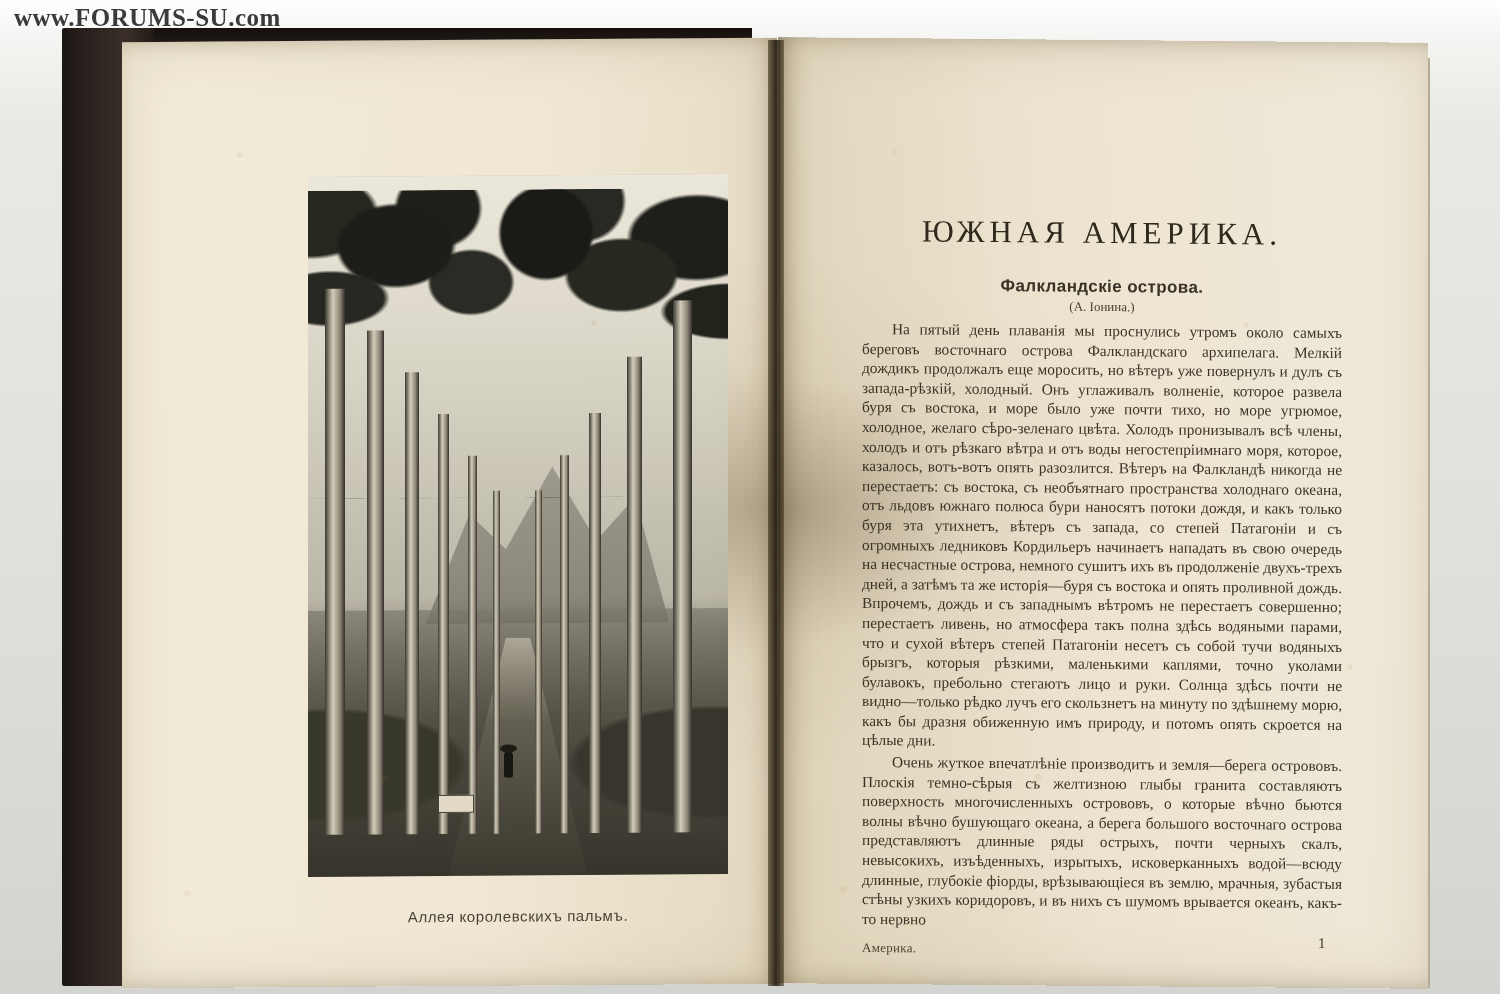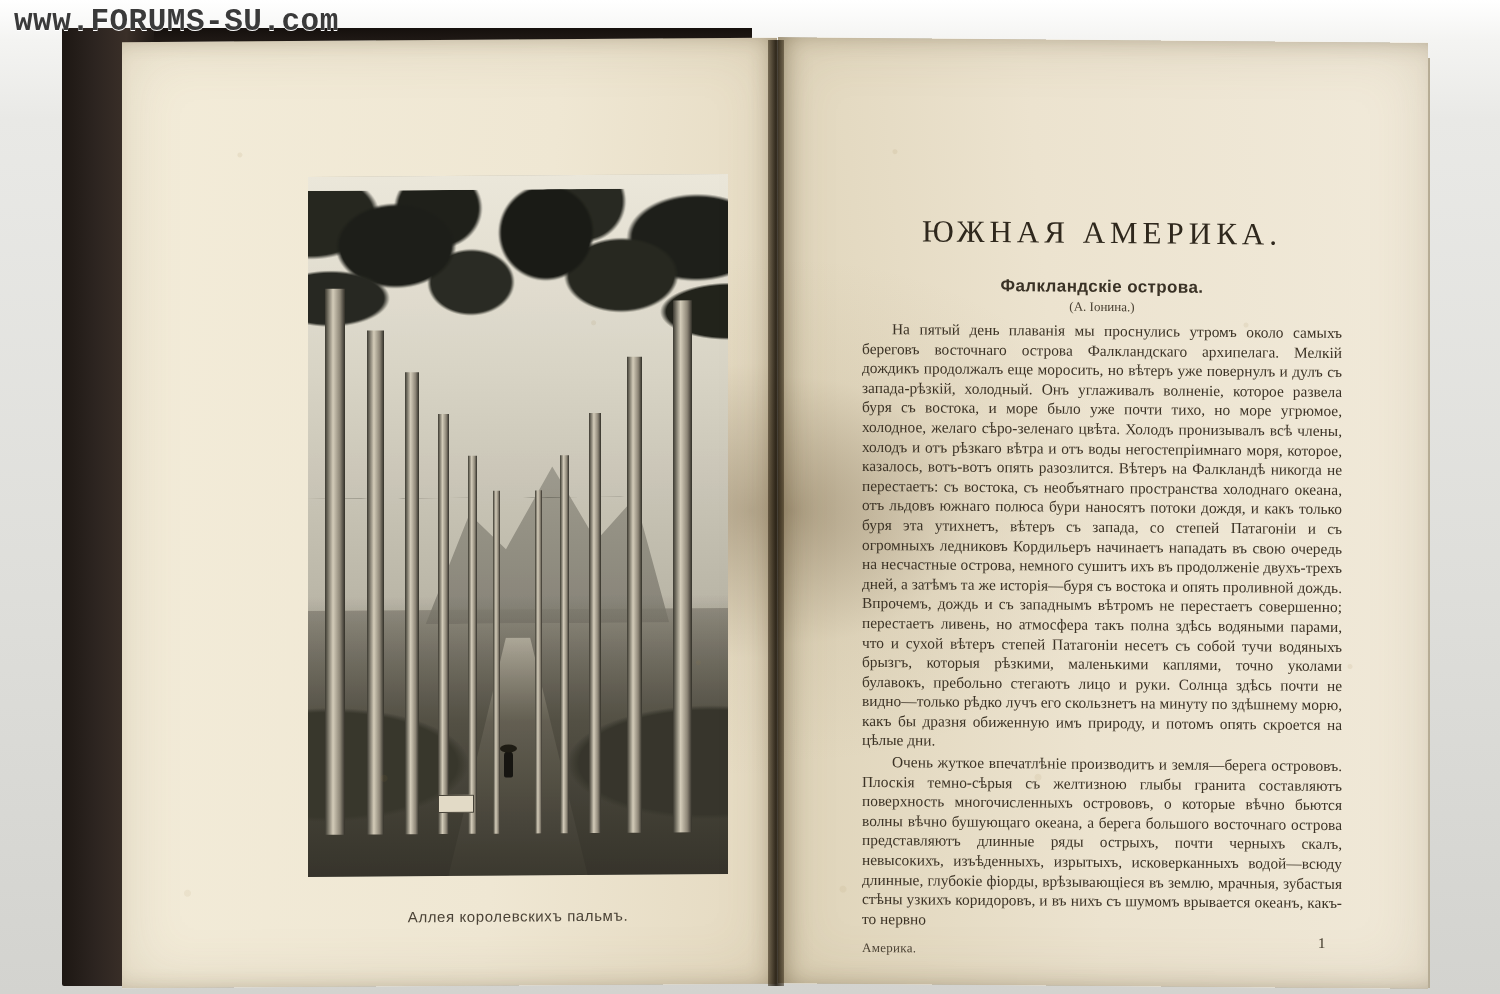--- a/index.html
+++ b/index.html
@@ -22,23 +22,23 @@
     inset: 0;
     background:
       linear-gradient(180deg, #ffffff 0%, #f4f4f2 4%, #e9e9e6 12%, #dededa 60%, #d3d3cf 100%);
   }
 
   
   .watermark {
     position: absolute;
     left: 14px;
     top: 4px;
-    font-family: Liberation Mono, monospace;
+    font-family: Liberation Serif, serif;
     font-weight: bold;
-    font-size: 31px;
+    font-size: 25px;
     letter-spacing: 0.5px;
     color: #3a3a3a;
     text-shadow: 0 1px 0 #ffffff;
     z-index: 40;
   }
 
   
   .book {
     position: absolute;
     left: 62px;

